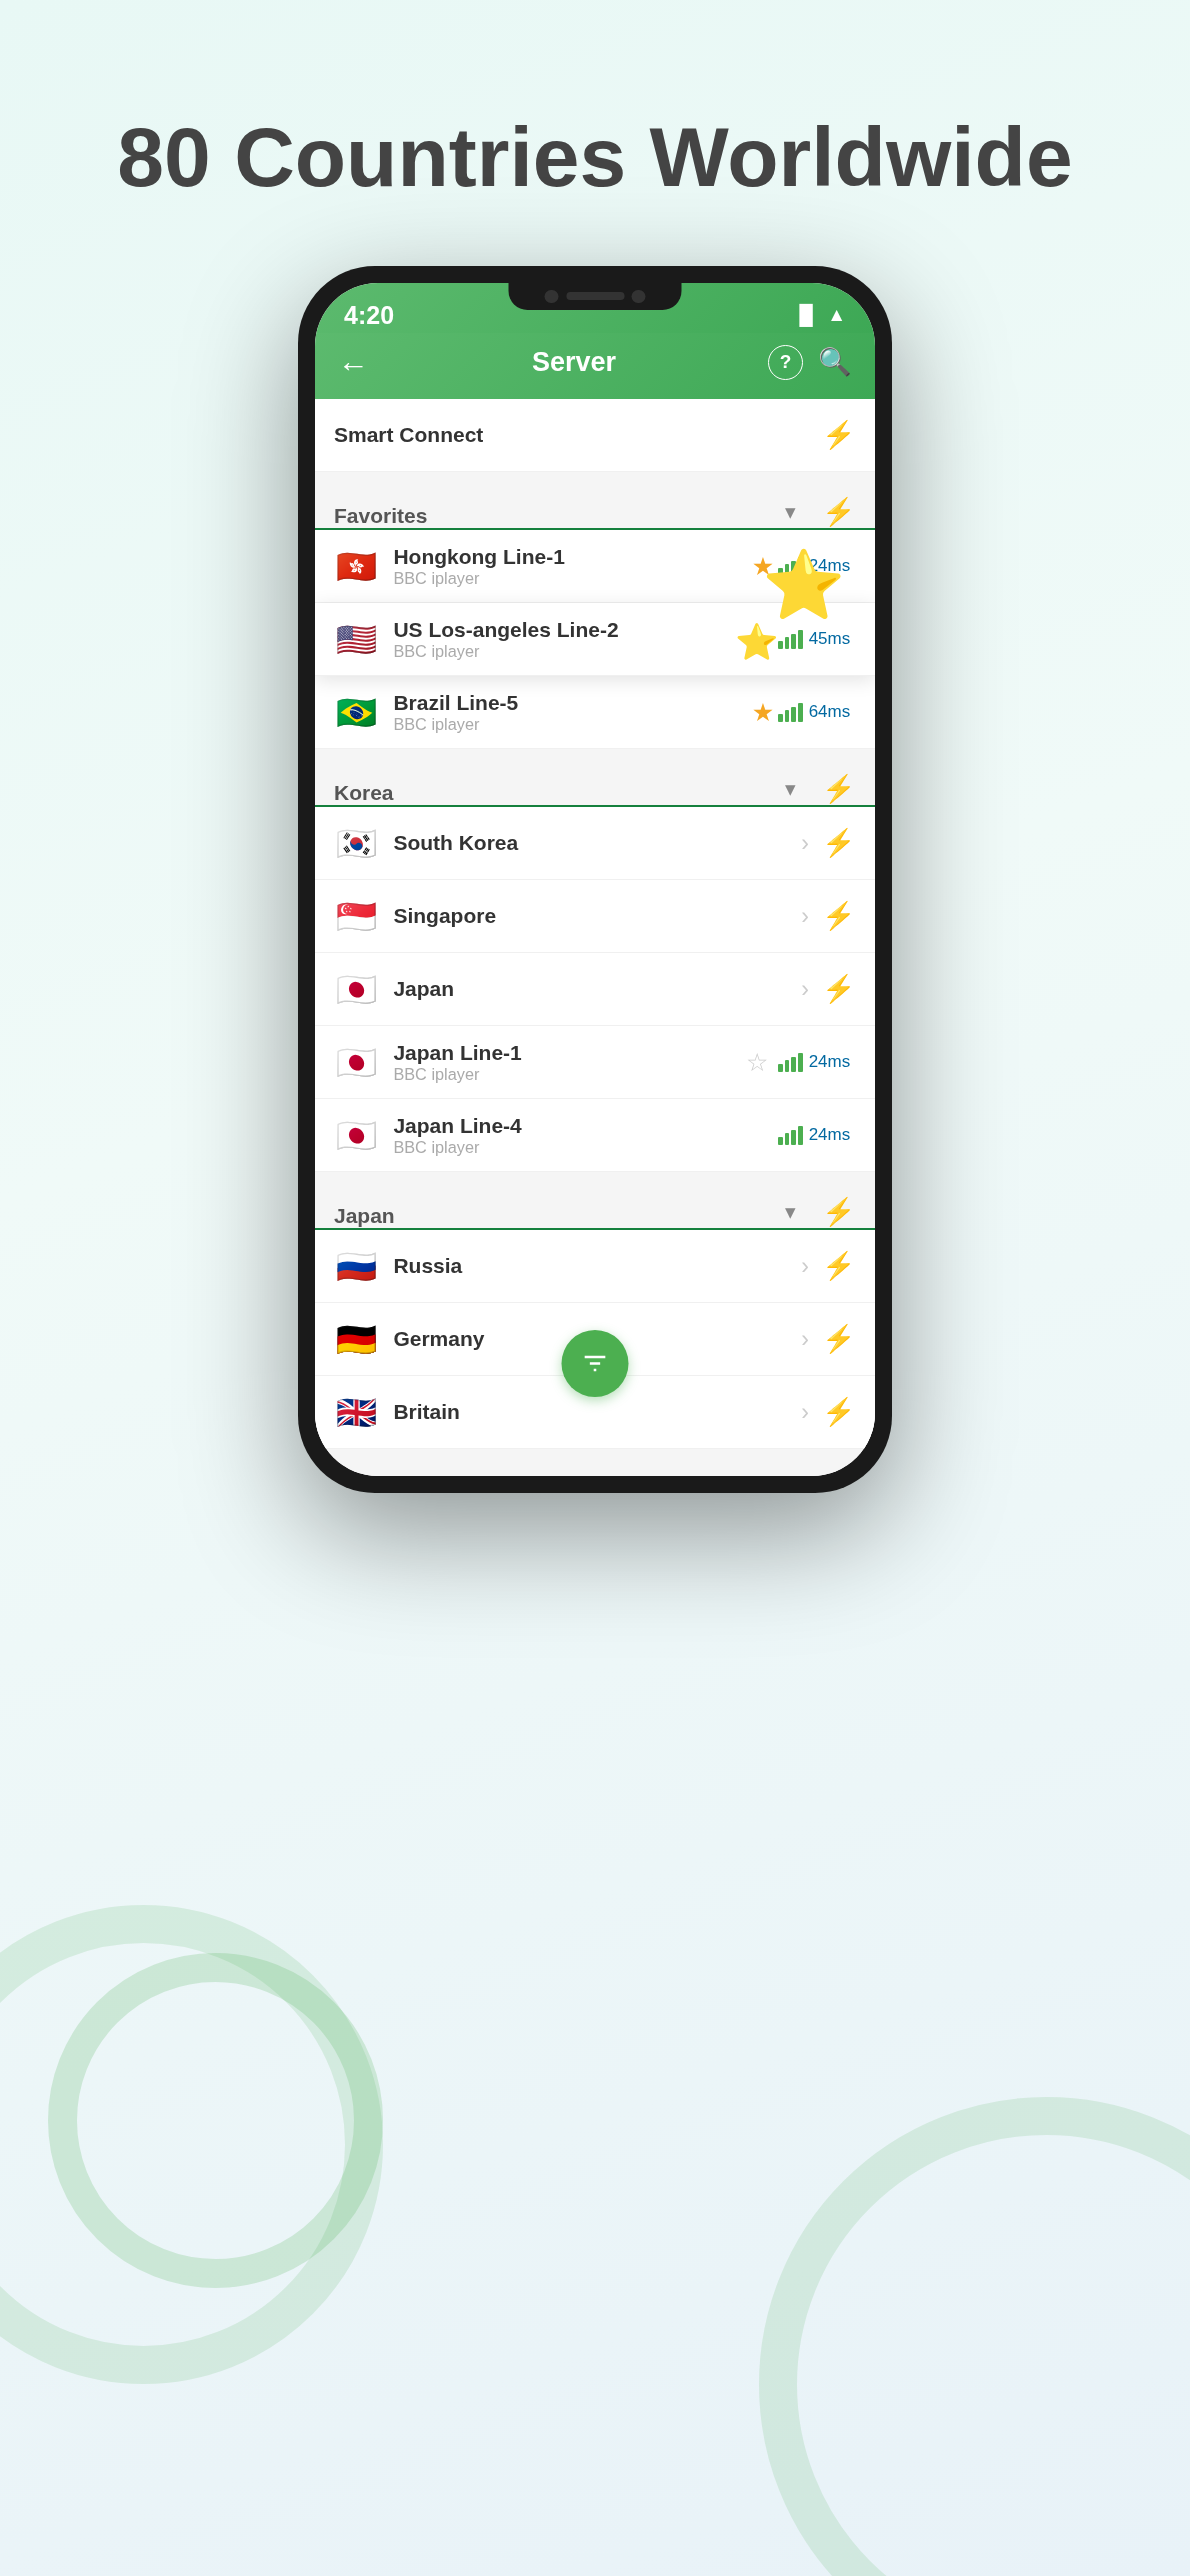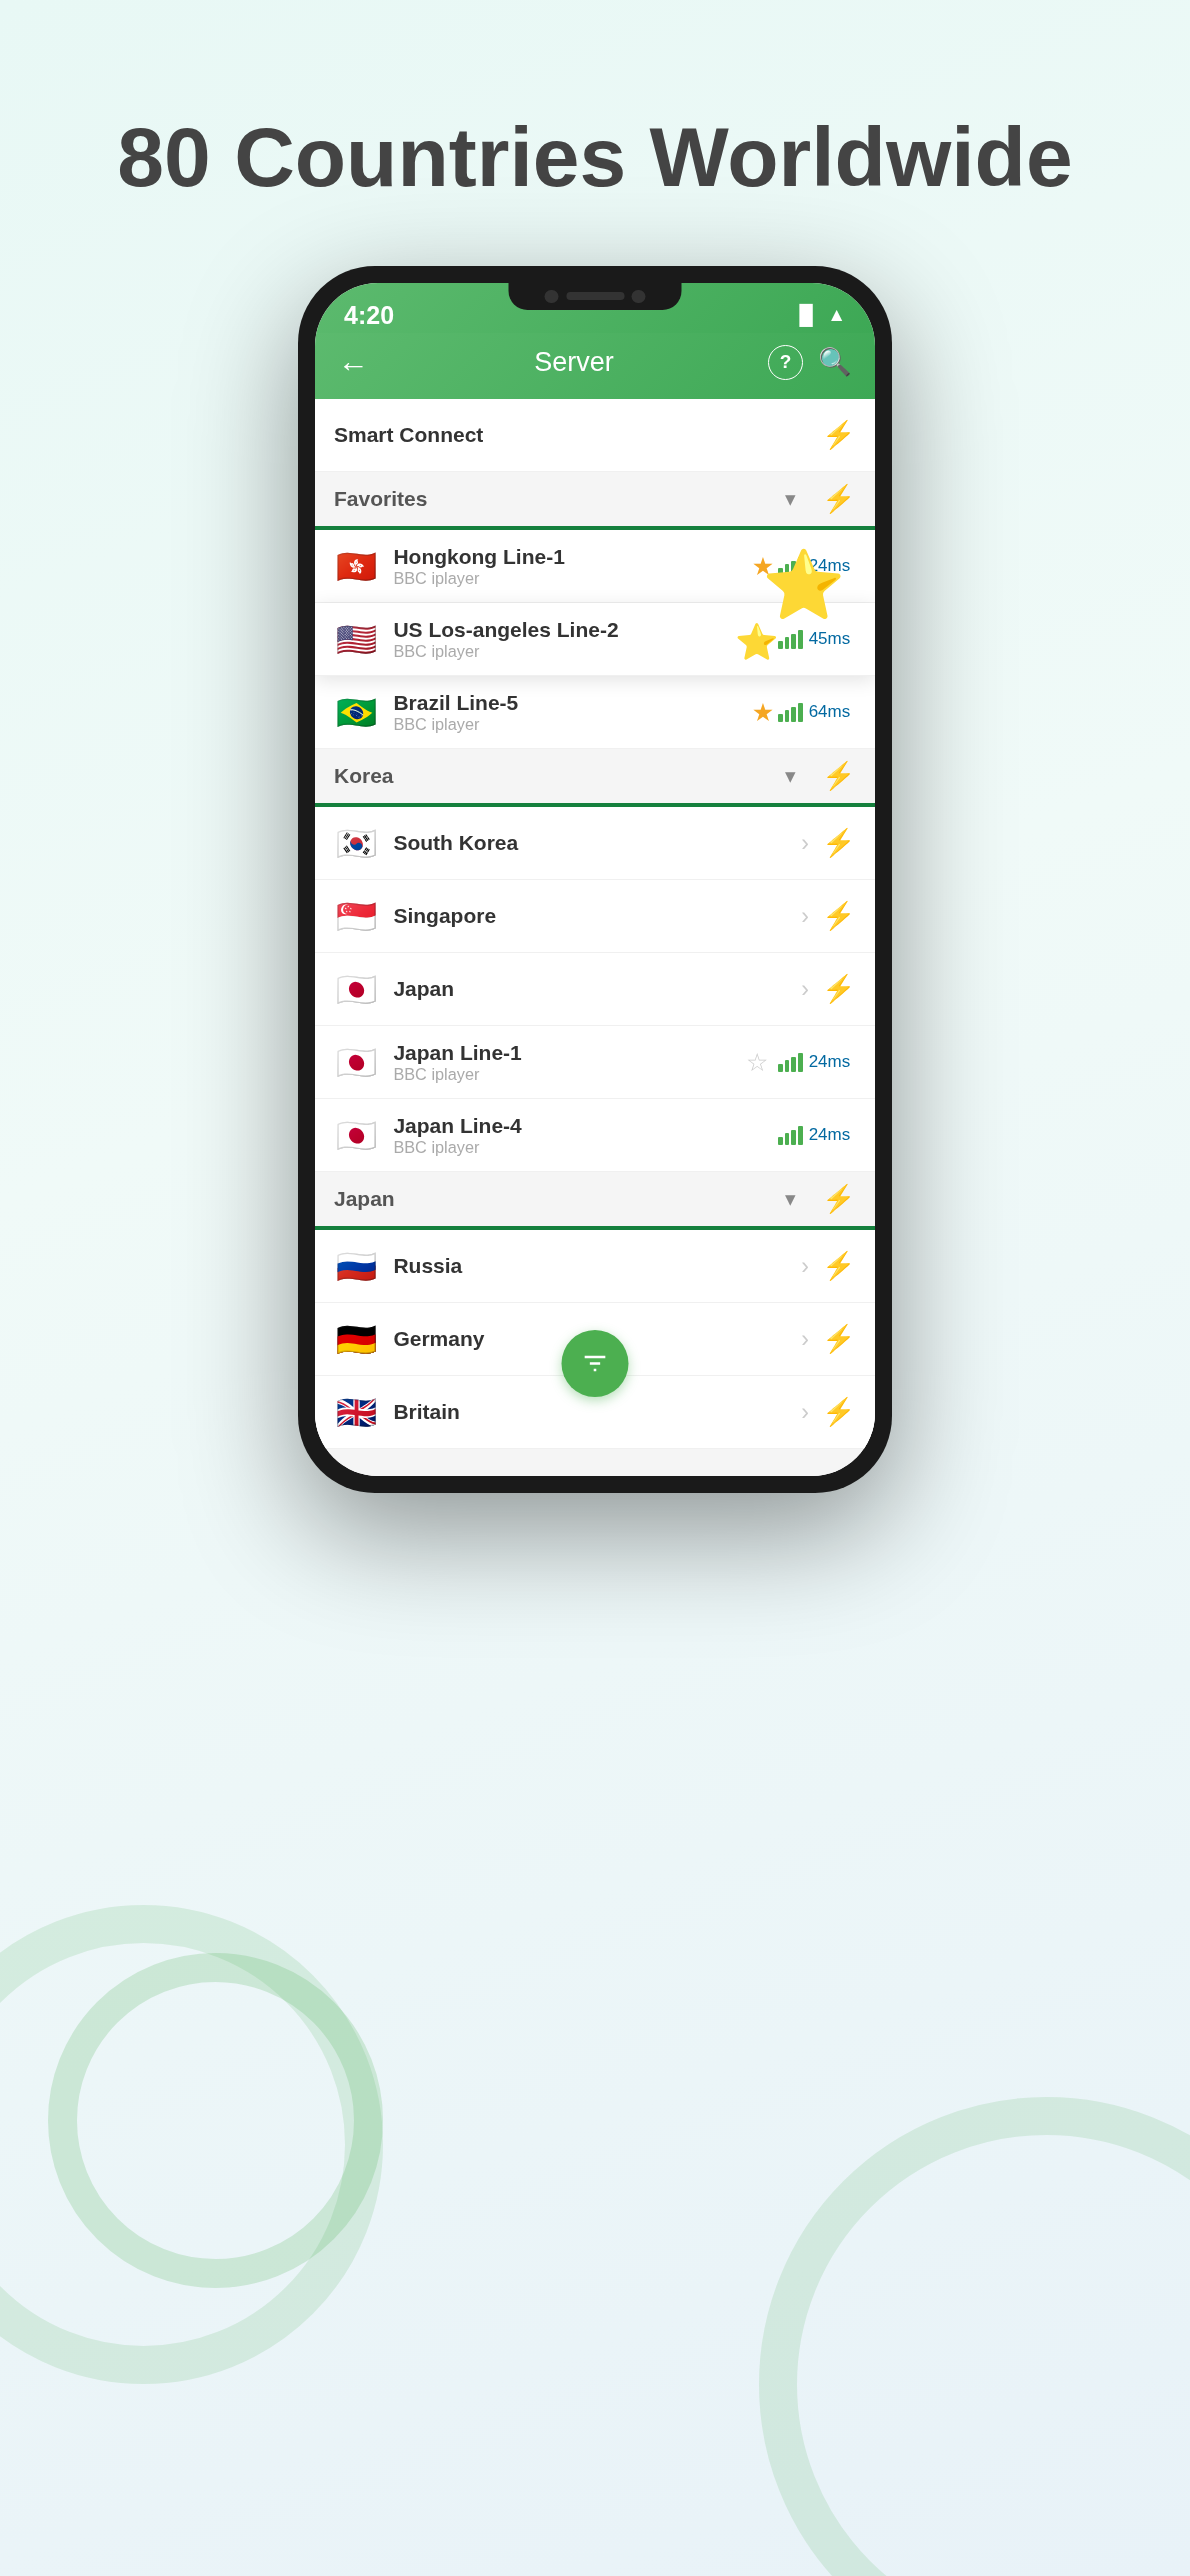--- a/index.html
+++ b/index.html
@@ -141,21 +141,21 @@
       justify-content: space-between;
     }
     .header-back {
       color: white;
       font-size: 31px;
       width: 42px;
     }
     .header-title {
       color: white;
       font-size: 27px;
-      font-weight: 400;
+      font-weight: 700;
     }
     .header-actions {
       display: flex;
       gap: 15.3px;
       align-items: center;
     }
     .header-icon {
       color: white;
       font-size: 27px;
     }
@@ -185,24 +185,24 @@
       align-items: center;
       padding: 0 19px;
       height: 73px;
       border-bottom: 1px solid #f0f0f0;
       position: relative;
     }
 
     .section-header {
       background: #f5f5f5;
       display: flex;
-      align-items: center;
+      align-items: flex-end;
       padding: 0 19px;
       height: 58px;
-      border-bottom: 4px solid #15803d;
+      border-bottom: 2px solid #15803d;
     }
     .section-header-text {
       font-size: 21px;
       font-weight: 600;
       color: #555;
       flex: 1;
     }
     .section-icons {
       display: flex;
       gap: 13.4px;

